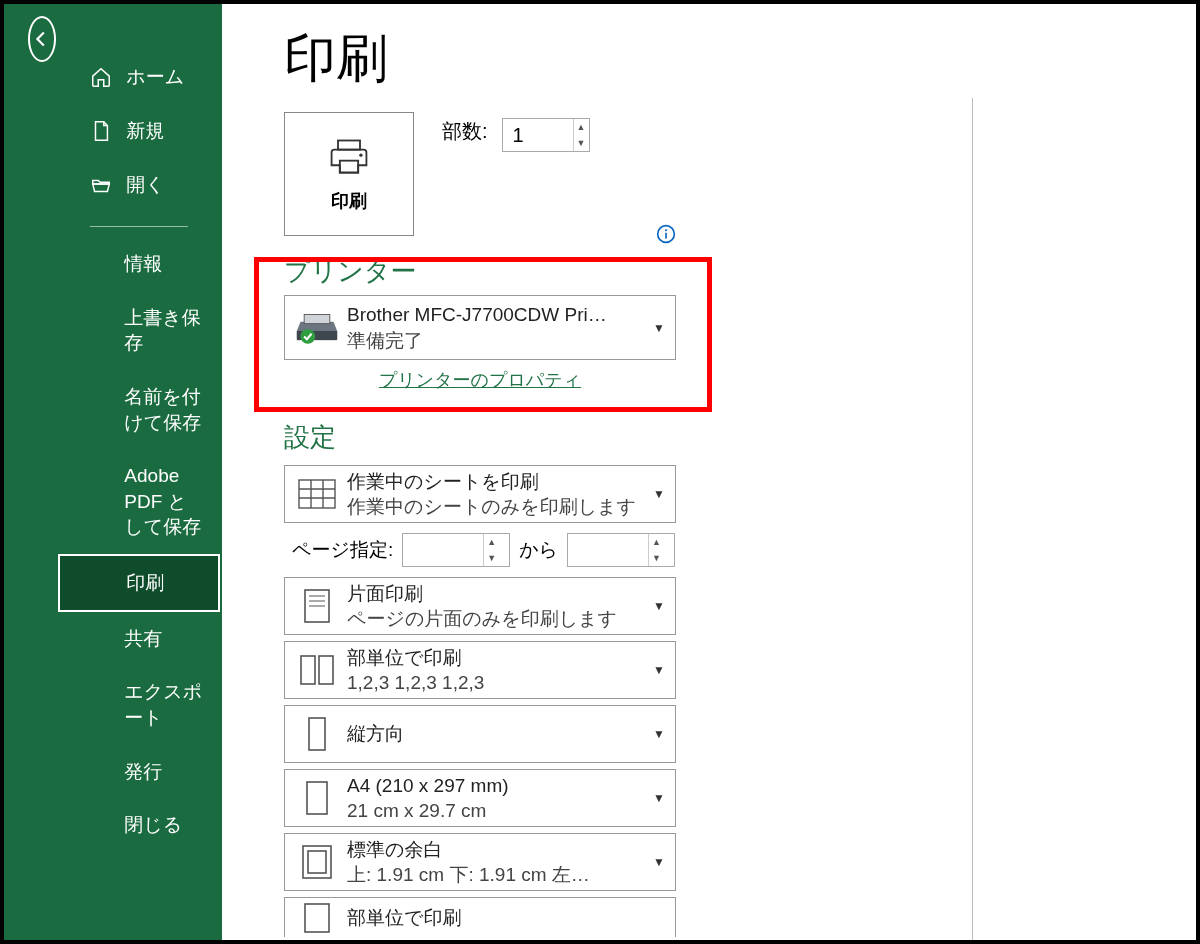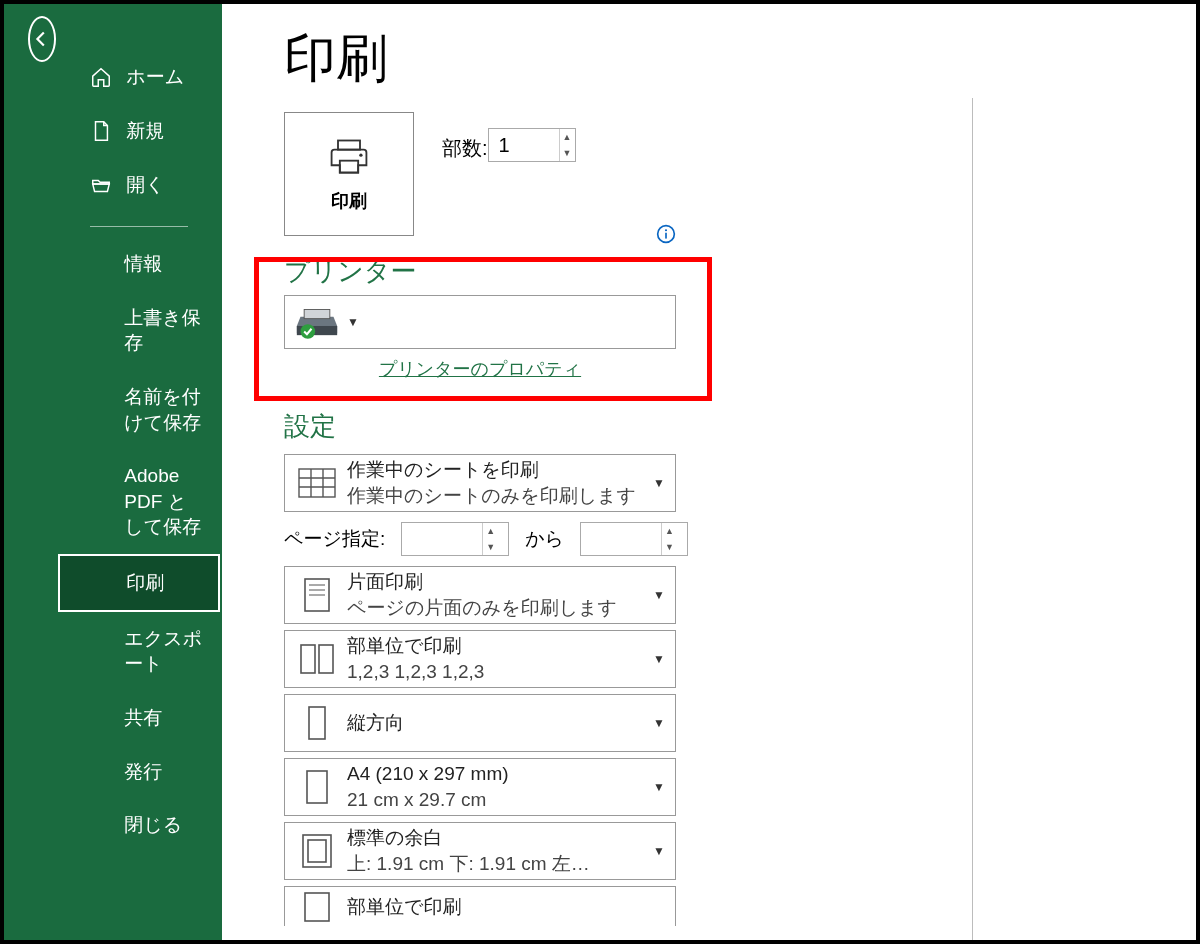--- a/index.html
+++ b/index.html
@@ -13,40 +13,40 @@
   .side-item.icon-item svg { width: 22px; height: 22px; margin-right: 14px; fill: none; stroke: #fff; stroke-width: 1.6; }
   .side-sep { border-top: 1px solid rgba(255,255,255,.55); margin: 14px 34px 10px 34px; }
   .side-sub { padding: 14px 18px 14px 68px; font-size: 19px; cursor: pointer; line-height: 1.35; }
   .side-sub.selected { border: 2px solid #fff; background: #0f4c2b; margin: 0 2px; padding-left: 66px; }
   .main { flex: 1; padding: 20px 36px 0 62px; overflow: hidden; position: relative; }
   .page-title { font-size: 52px; font-weight: 400; margin-bottom: 18px; }
   .print-block { display: flex; align-items: flex-start; gap: 28px; }
   .print-btn { border: 1px solid #888; width: 130px; height: 124px; display: flex; flex-direction: column; align-items: center; justify-content: center; gap: 10px; cursor: pointer; }
   .print-btn svg { width: 44px; height: 44px; }
   .print-btn .lbl { font-size: 18px; font-weight: 600; }
-  .copies { display: flex; align-items: flex-end; font-size: 20px; margin-top: 16px; }
+  .copies { display: flex; align-items: flex-start; gap: 14px; font-size: 20px; margin-top: 6px; }
   .spinner { display: flex; align-items: center; border: 1px solid #aaa; height: 34px; }
   .spinner input { border: none; font-size: 20px; padding: 0 10px; width: 70px; height: 100%; outline: none; }
   .spinner .arrows { display: flex; flex-direction: column; width: 16px; border-left: 1px solid #ccc; height:100%; }
   .spinner .ar { flex:1; display:flex; align-items:center; justify-content:center; font-size:9px; color:#555; cursor:pointer; }
   .section-label { color: #217346; font-size: 26px; margin-top: 28px; margin-bottom: 6px; font-weight: 400; }
   .printer-box { position: relative; }
   .highlight-box { position: absolute; border: 5px solid #ff0000; left: -30px; right: -36px; top: -38px; bottom: -20px; pointer-events: none; }
   .dropdown { border: 1px solid #999; background: #fff; display: flex; align-items: center; padding: 6px 10px; position: relative; width: 392px; cursor: pointer; }
   .dropdown .dd-icon { width: 44px; height: 40px; margin-right: 8px; display:flex; align-items:center; justify-content:center; }
   .dropdown .dd-text { flex: 1; display: flex; flex-direction: column; font-size: 19px; line-height: 1.35; color:#222; }
   .dd-text .sub { color:#444; }
   .dropdown .caret { font-size: 12px; color:#333; }
   .info-icon { position: absolute; right: 0; top: -30px; width: 20px; height: 20px; }
   .printer-props { text-align: center; margin-top: 8px; width: 392px; }
   .printer-props a { color: #217346; text-decoration: underline; font-size: 18px; cursor:pointer; }
   .settings { margin-top: 10px; }
   .settings .dropdown { margin-bottom: 6px; height: 58px; }
   .settings .dropdown.single { height: 58px; }
-  .page-range { display: flex; align-items: center; gap: 16px; font-size: 19px; margin: 10px 0; }
+  .page-range { display: flex; align-items: center; gap: 9px; font-size: 19px; margin: 10px 8px; }
   .page-range .spinner { width: 108px; }
   .page-range .spinner input { width: 80px; }
   .divider-v { position: absolute; left: 750px; top: 94px; bottom: 0; border-left: 1px solid #bcbcbc; }
   svg { display:block; }
   .grid-ico rect, .grid-ico line { stroke:#555; fill:none; stroke-width:1.4; }
   .page-ico rect { stroke:#555; fill:none; stroke-width:1.6; }
 </style>
 </head>
 <body>
 
@@ -78,22 +78,22 @@
             <path d="M3 11h18l-2 8H5z"></path>
           </svg>
         <span>開く</span>
       </div>
       <div class="side-sep"></div>
       <div class="side-sub"><span>情報</span></div>
       <div class="side-sub"><span>上書き保存</span></div>
       <div class="side-sub"><span>名前を付けて保存</span></div>
       <div class="side-sub"><span>Adobe PDF として保存</span></div>
       <div class="side-sub selected"><span>印刷</span></div>
+      <div class="side-sub"><span>共有</span></div>
       <div class="side-sub"><span>エクスポート</span></div>
-      <div class="side-sub"><span>共有</span></div>
       <div class="side-sub"><span>発行</span></div>
       <div class="side-sub"><span>閉じる</span></div>
     </div>
   </div>
 
   <div class="main">
     <div class="divider-v"></div>
     <div class="page-title">印刷</div>
 
     <div class="print-block">
@@ -129,20 +129,24 @@
         <div class="dropdown">
           <div class="dd-icon">
             <svg viewBox="0 0 48 40">
               <path d="M6 14h36l4 10v8H2v-8z" fill="#6b7680"></path>
               <rect x="10" y="6" width="28" height="10" fill="#d0d4d8" stroke="#555"></rect>
               <rect x="2" y="24" width="44" height="10" fill="#3f474e"></rect>
               <circle cx="14" cy="30" r="8" fill="#2e9e3f"></circle>
               <path d="M10 30l3 3 5-6" stroke="#fff" stroke-width="2.2" fill="none"></path>
             </svg>
           </div>
+          <div class="dd-text">
+            <span>Brother MFC-J7700CDW Pri…</span>
+            <span class="sub">準備完了</span>
+          </div>
           <span class="caret">▼</span>
         </div>
         <div class="printer-props"><a>プリンターのプロパティ</a></div>
         <div class="highlight-box"></div>
       </div>
     </div>
 
     <div class="section-label">設定</div>
     <div class="settings">
 

